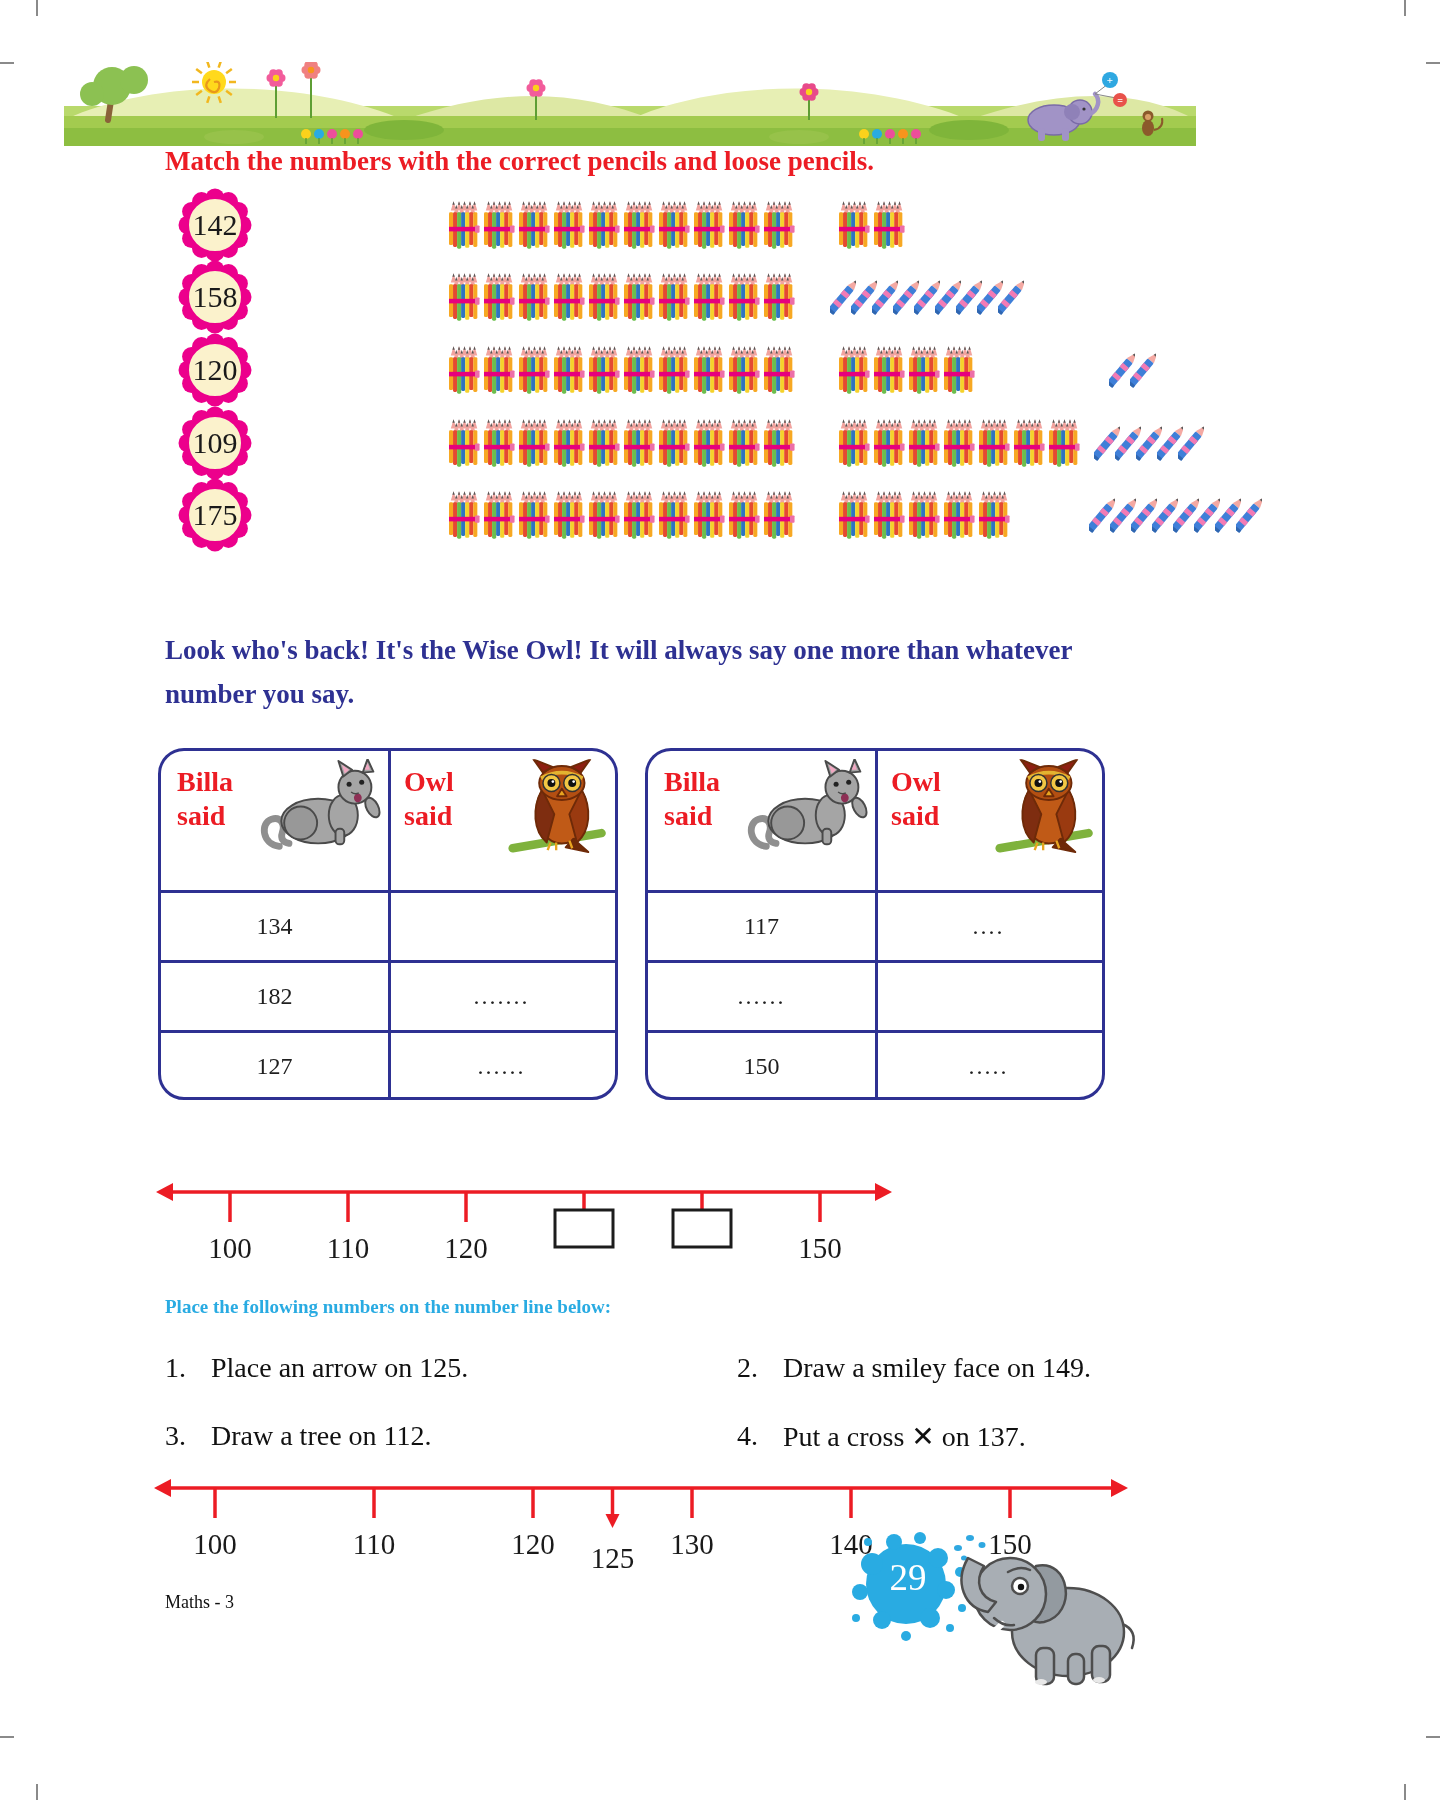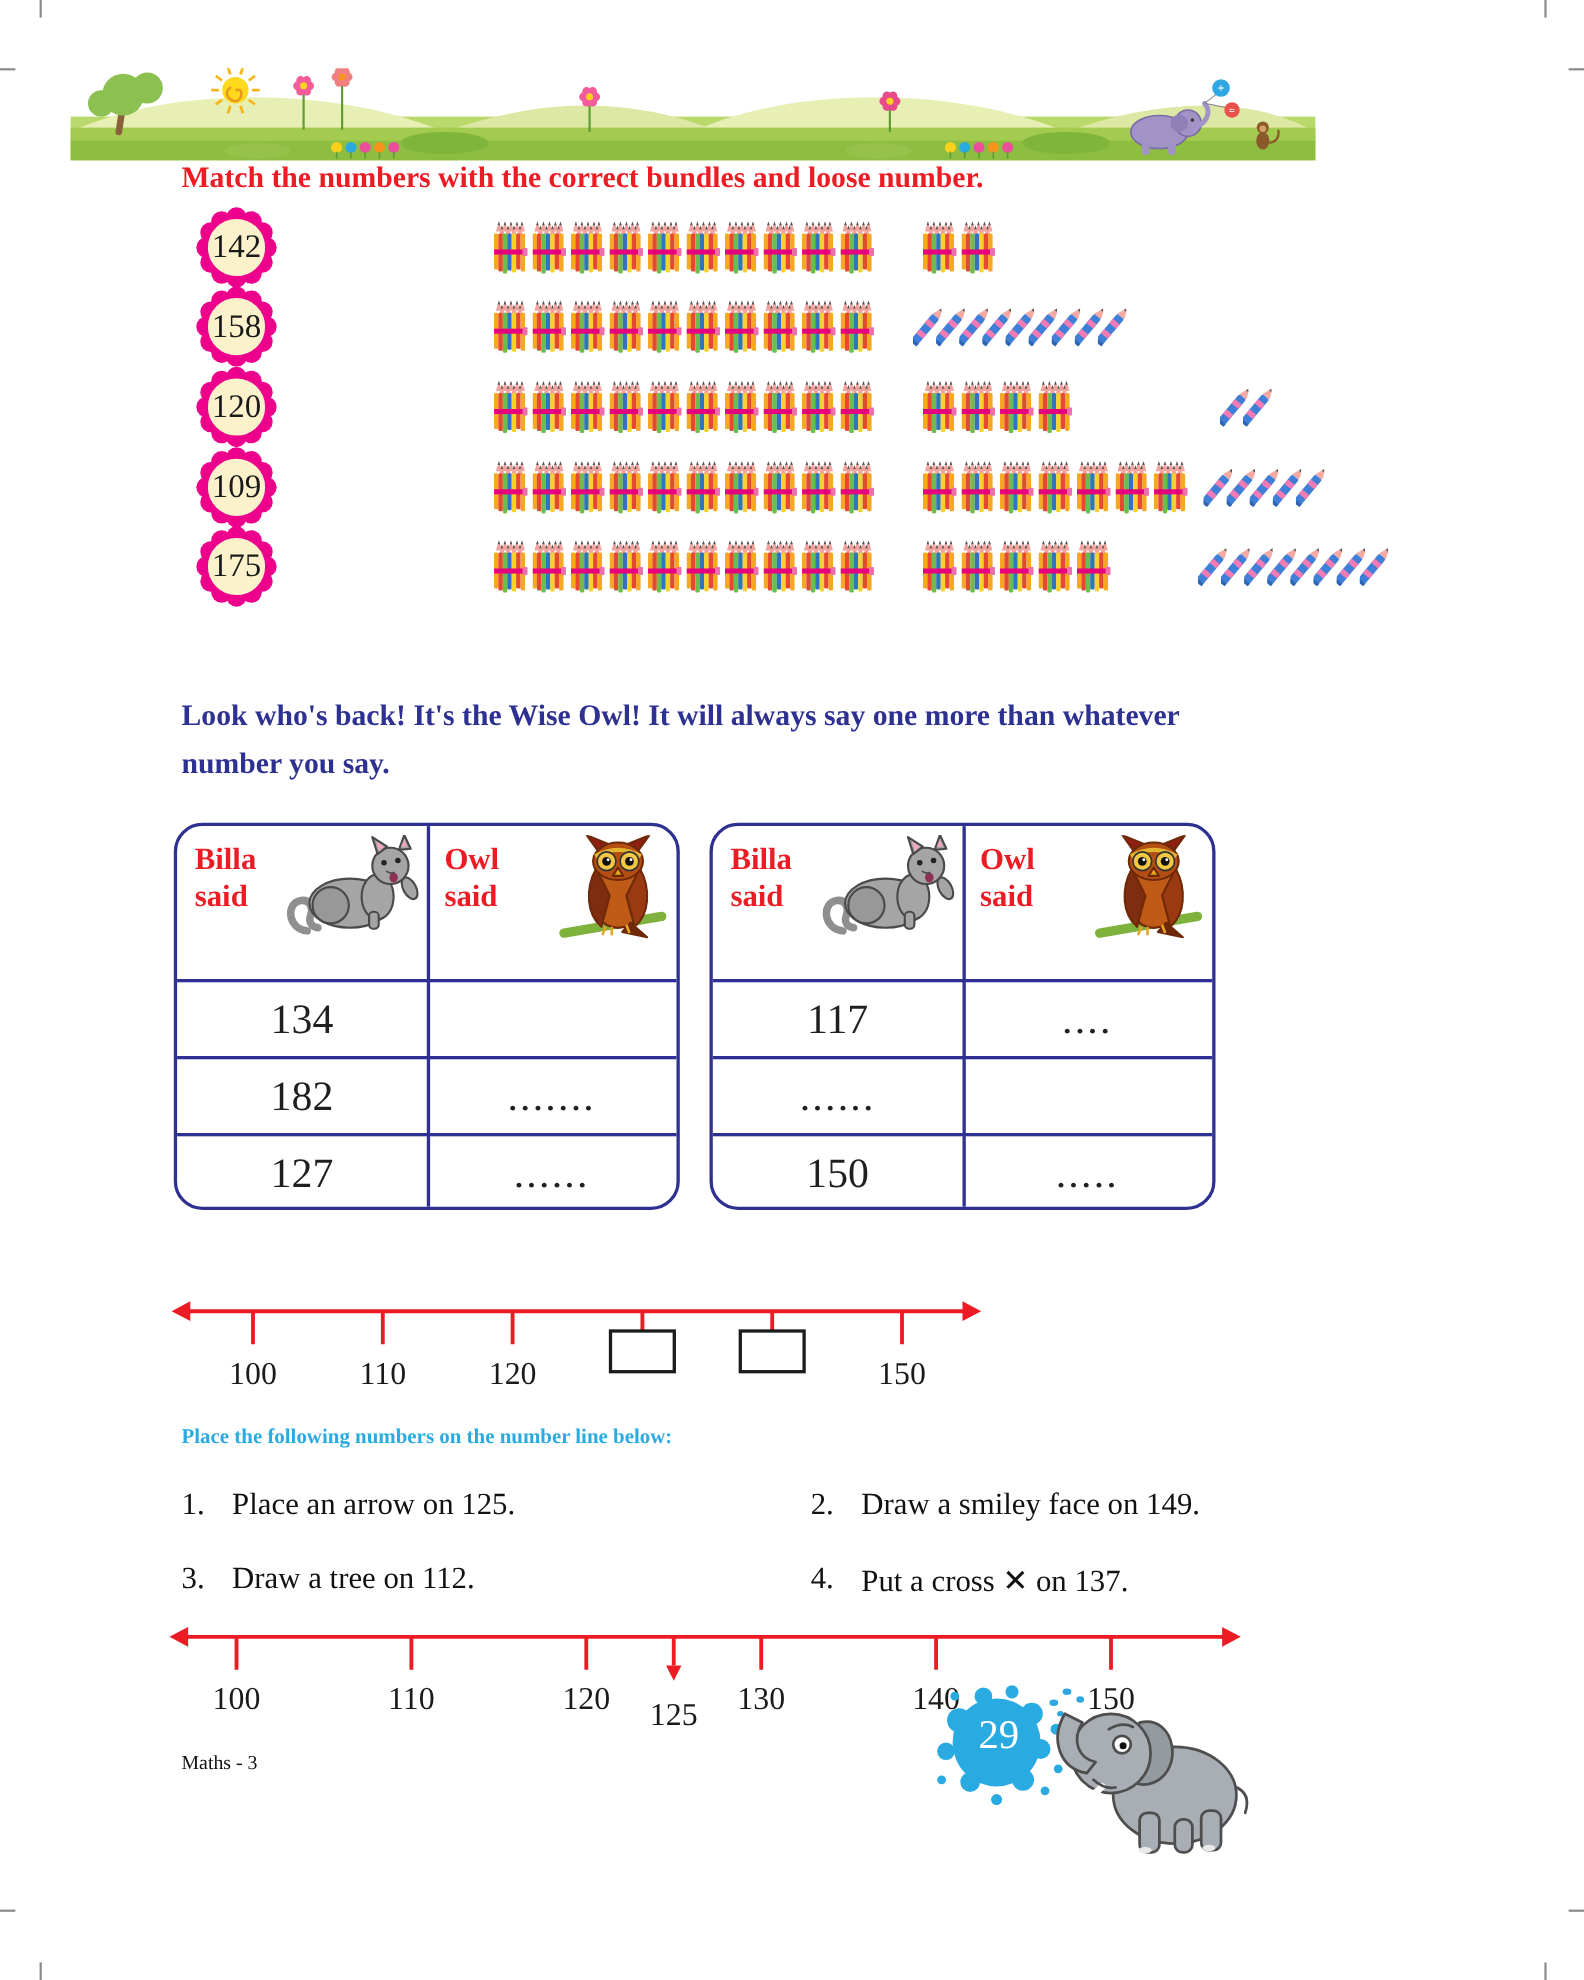--- a/index.html
+++ b/index.html
@@ -22,21 +22,21 @@
   .loosep{width:26px;height:50px;margin-right:-5px;flex:0 0 auto;}
   .owl-table{position:absolute;top:748px;width:460px;height:352px;border:3px solid #2E3192;
              border-radius:26px;background:#fff;box-sizing:border-box;}
   .t-col-divider{position:absolute;top:0;bottom:0;left:50%;width:3px;background:#2E3192;}
   .t-row-line{position:absolute;left:0;right:0;height:3px;background:#2E3192;}
   .t-header-cell{position:absolute;top:0;height:139px;width:50%;}
   .t-header-label{position:absolute;left:16px;top:14px;width:90px;font-size:28px;font-weight:bold;
                   color:#EC1C24;line-height:34px;}
   .t-animal{position:absolute;right:4px;top:8px;}
   .t-cell{position:absolute;width:50%;height:67px;display:flex;align-items:center;justify-content:center;
-          font-size:38px;color:#1f1f1f;}
+          font-size:24px;color:#1f1f1f;}
   .t-cell.dots{letter-spacing:2px;}
   .instr{position:absolute;left:165px;top:1352px;width:1070px;display:grid;
          grid-template-columns:572px 1fr;row-gap:36px;font-size:28px;color:#111;}
   .instr .item{display:flex;}
   .instr .inum{width:46px;flex:0 0 auto;}
   .footer-left{position:absolute;left:165px;top:1592px;font-size:18px;color:#111;}
   .page-num{position:absolute;left:842px;top:1528px;width:132px;height:118px;}
   .page-num .n{position:absolute;left:24px;top:28px;width:84px;text-align:center;font-size:37px;
                color:#ffffff;}
   svg text{font-family:"Liberation Serif",serif;}
@@ -153,21 +153,21 @@
       <text x="1056" y="42" font-size="10" fill="#fff" text-anchor="middle" font-weight="bold">=</text>
     </g>
     <g>
       <ellipse cx="1084" cy="66" rx="6" ry="8" fill="#8B5A2B"></ellipse>
       <circle cx="1084" cy="54" r="5.5" fill="#8B5A2B"></circle>
       <circle cx="1084" cy="55" r="3" fill="#D9A066"></circle>
       <path d="M1090,68 q10,-2 8,-12" stroke="#8B5A2B" stroke-width="2" fill="none"></path>
     </g>
   </svg></div>
 
-  <div class="h1red">Match the numbers with the correct bundles and loose number.</div>
+  <div class="h1red">Match the numbers with the correct pencils and loose pencils.</div>
   <div class="h2navy">
     <span>Look who's back! It's the Wise Owl! It will always say one more than whatever</span><br>
     <span>number you say.</span>
   </div>
   <div class="h4blue">Place the following numbers on the number line below:</div>
 
   <div class="abs" id="match-rows" style="left:0;top:0;width:1440px;height:620px">
       <div class="badge" style="left: 178px; top: 188px;">
         <svg width="74" height="74">
         <use href="#sym-badge"></use>

